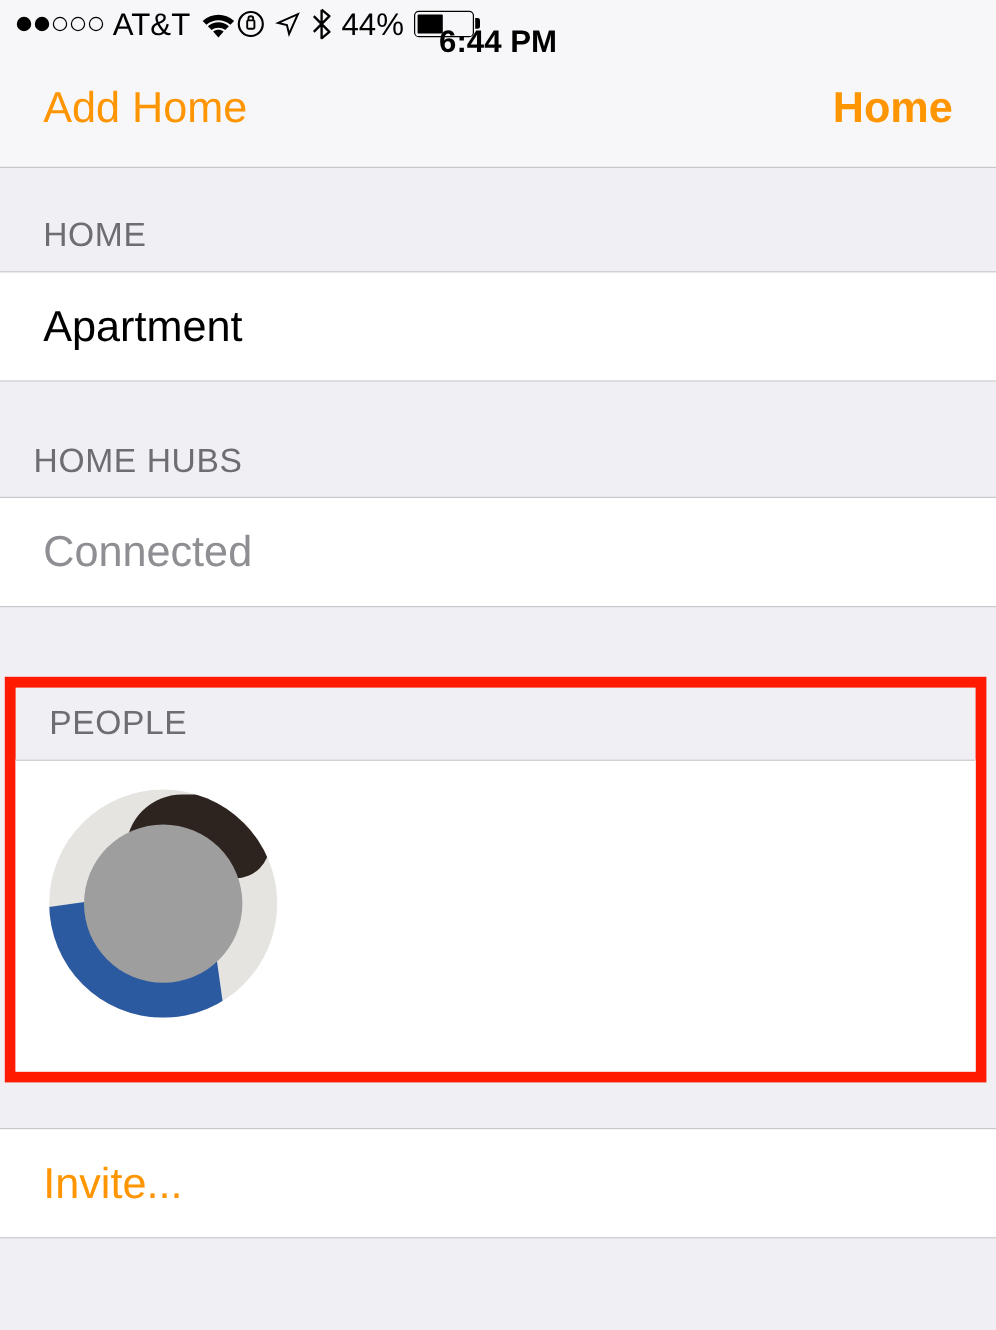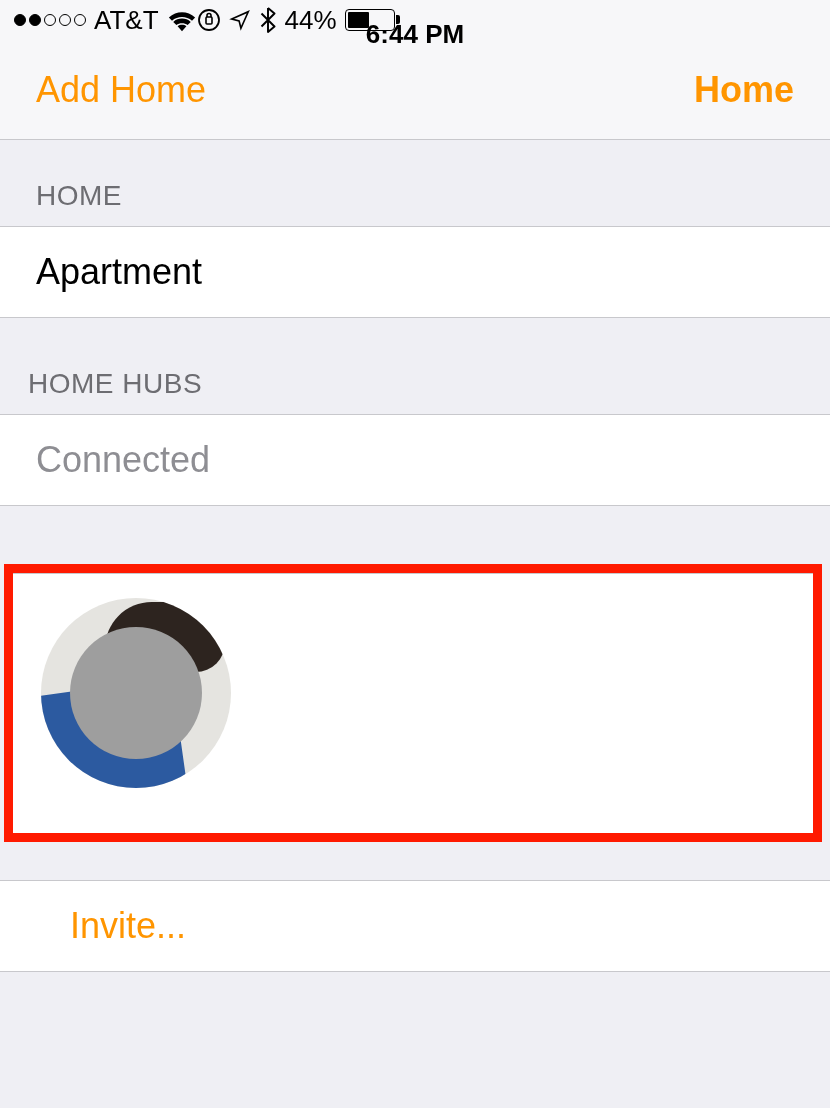--- a/index.html
+++ b/index.html
@@ -208,21 +208,20 @@
       background: #fff;
       border-top: 1px solid #c8c8cc;
       border-bottom: 1px solid #c8c8cc;
       padding: 24px 36px;
       margin-top: 38px;
     }
     .invite-text {
       font-size: 36px;
       color: #ff9500;
       font-weight: 400;
-      margin-left: 34px;
     }
   </style>
 </head>
 <body>
 
 <div class="status-bar">
   <div class="status-left">
     <span class="signal-dots">
       <span class="filled"></span>
       <span class="filled"></span>
@@ -274,20 +273,21 @@
 </div>
 
 <div class="section-header tight-top">HOME HUBS</div>
 <div class="cell">
   <span class="cell-value">Connected</span>
 </div>
 
 <div style="height:54px"></div>
 
 <div class="people-wrapper">
+  <div class="section-header">PEOPLE</div>
   <div class="people-content">
     <div class="avatar">
       <div class="avatar-inner">
         <div class="avatar-hair"></div>
         <div class="avatar-blue"></div>
         <div class="avatar-mask"></div>
       </div>
     </div>
   </div>
 </div>

